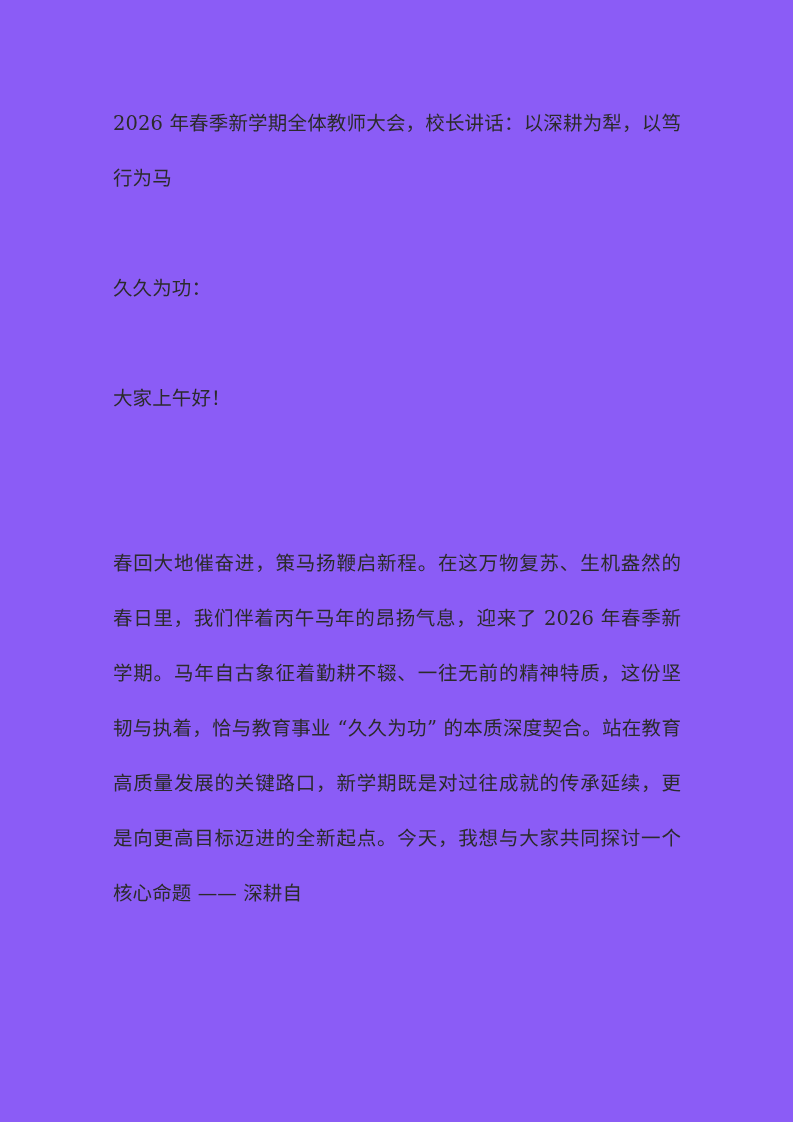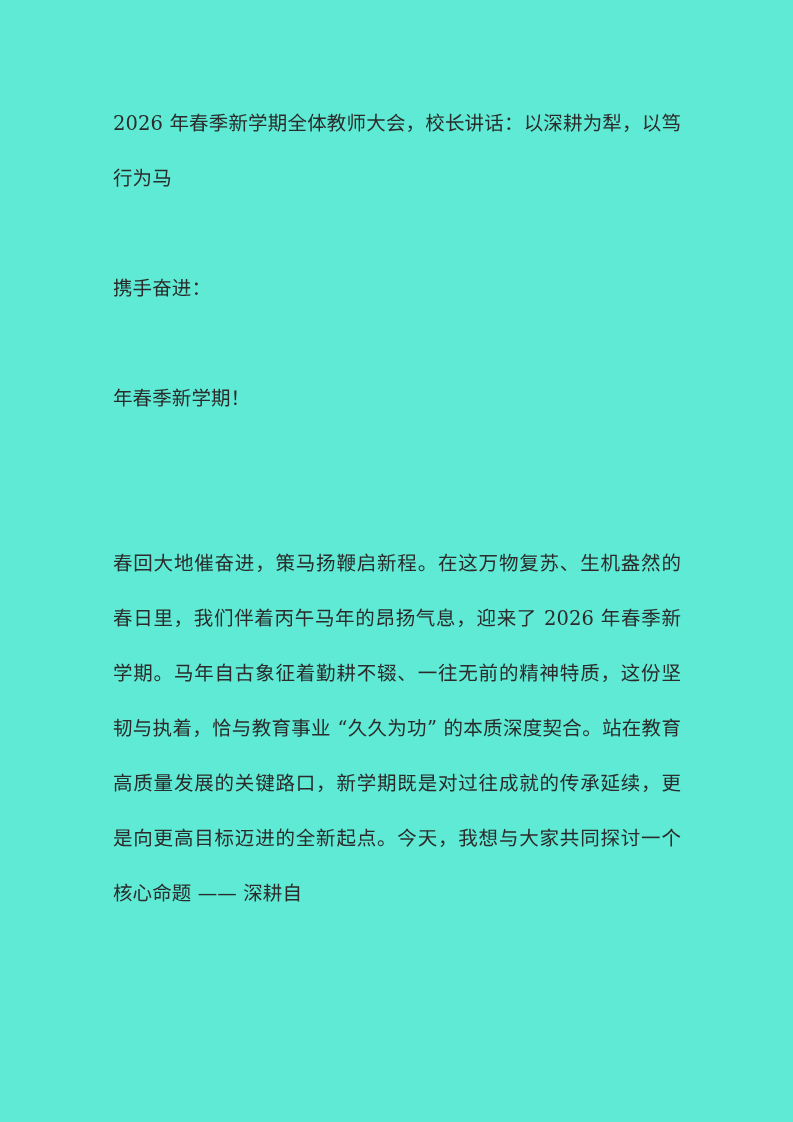--- a/index.html
+++ b/index.html
@@ -7,21 +7,21 @@
     margin: 0;
     padding: 0;
     background: #ffffff;
   }
 
   .page {
     position: relative;
     width: 793px;
     height: 1122px;
     margin: 0;
-    background: #5eead4;
+    background: #8b5cf6;
     overflow: hidden;
     box-sizing: border-box;
   }
 
   .doc-body {
     position: absolute;
     left: 113px;
     top: 96px;
     width: 568px;
     font-family: "DejaVu Serif", "Liberation Serif", serif;
@@ -54,25 +54,25 @@
 </head>
 <body>
 
 <div class="page">
   <div class="doc-body">
 
     <p class="doc-para title">2026 年春季新学期全体教师大会，校长讲话：以深耕为犁，以笃行为马</p>
 
     <div class="spacer"></div>
 
-    <p class="doc-para">携手奋进：</p>
+    <p class="doc-para">久久为功：</p>
 
     <div class="spacer"></div>
 
-    <p class="doc-para">年春季新学期！</p>
+    <p class="doc-para">大家上午好！</p>
 
     <div class="spacer"></div>
 
 
     <div class="spacer"></div>
 
     <p class="doc-para">春回大地催奋进，策马扬鞭启新程。在这万物复苏、生机盎然的春日里，我们伴着丙午马年的昂扬气息，迎来了 2026 年春季新学期。马年自古象征着勤耕不辍、一往无前的精神特质，这份坚韧与执着，恰与教育事业 “久久为功” 的本质深度契合。站在教育高质量发展的关键路口，新学期既是对过往成就的传承延续，更是向更高目标迈进的全新起点。今天，我想与大家共同探讨一个核心命题 —— 深耕自</p>
 
   </div>
 </div>

